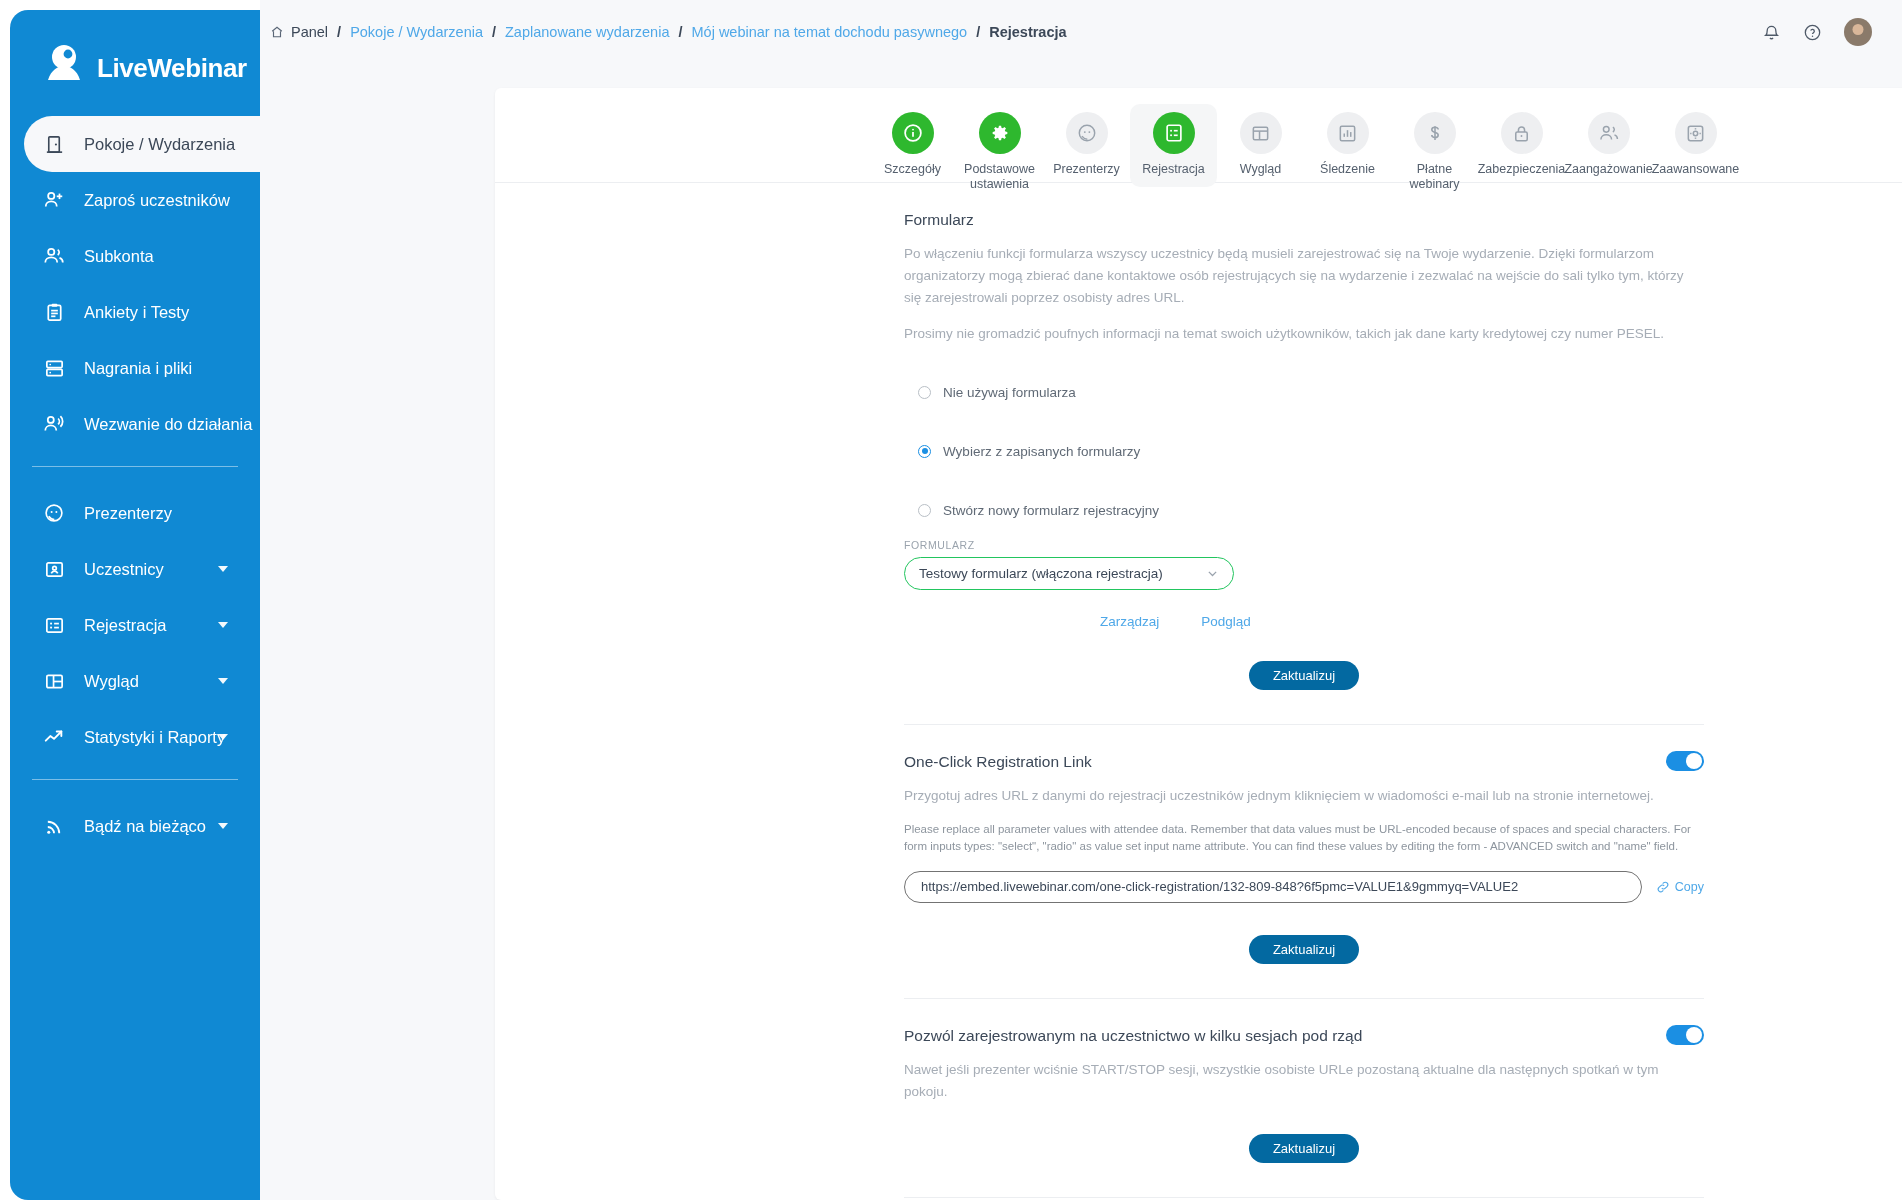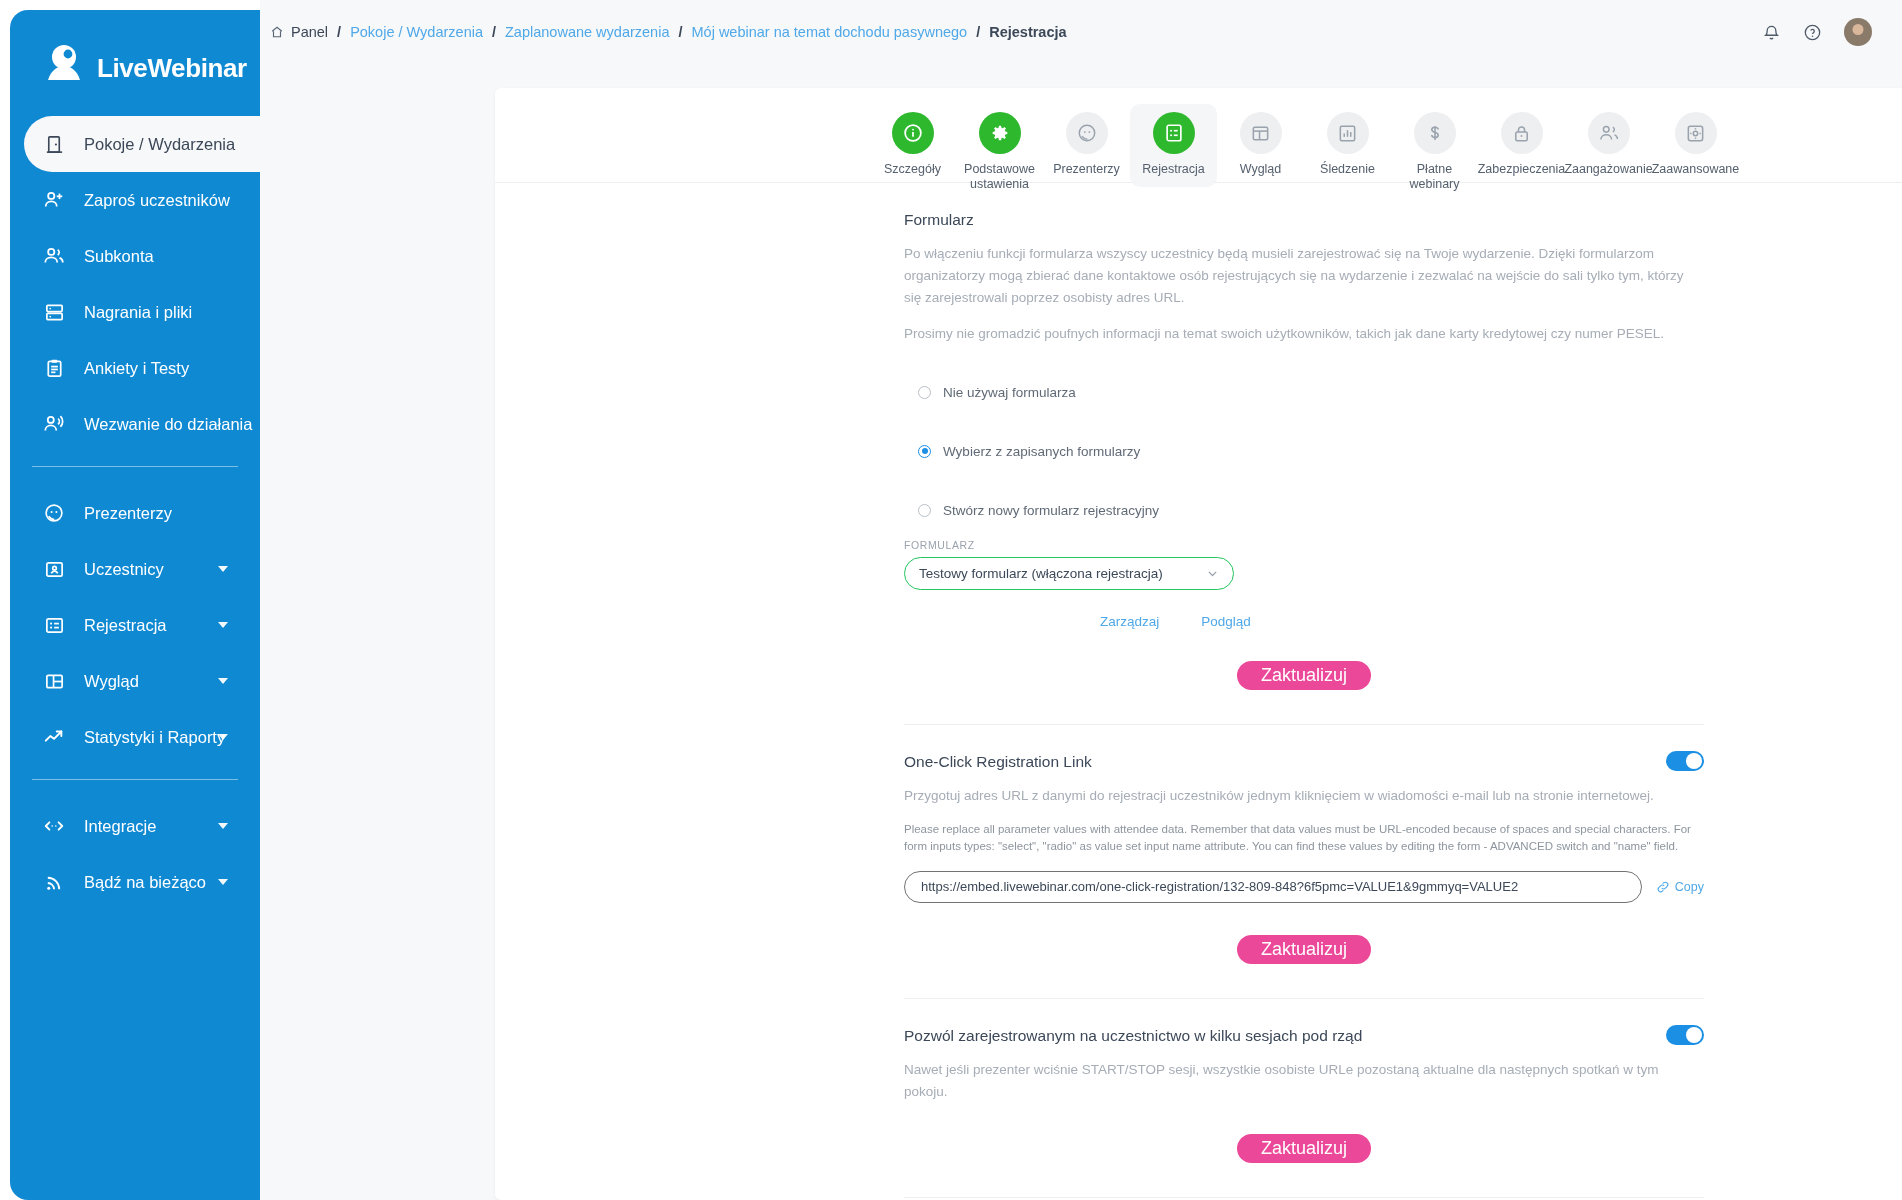--- a/index.html
+++ b/index.html
@@ -127,22 +127,22 @@
     display: flex; align-items: center; padding: 0 14px;
     font-size: 13.5px; color: #3c4858; background: #fff; cursor: pointer;
   }
   .select .chev { margin-left: auto; color: #9aa3ad; font-size: 12px; }
 
   .link-row { display: flex; gap: 42px; justify-content: flex-start; margin: 24px 0 0 196px; }
   .blue-link { color: #4fa8e8; font-size: 13.5px; cursor: pointer; }
 
   .btn-wrap { display: flex; justify-content: center; margin: 32px 0 0 0; }
   .btn-green {
-    background: #ec4899; color: #fff; border: none; border-radius: 18px;
-    height: 29px; padding: 0 24px; font-size: 18px; cursor: pointer;
+    background: #0369a1; color: #fff; border: none; border-radius: 18px;
+    height: 29px; padding: 0 24px; font-size: 13px; cursor: pointer;
     font-family: "Liberation Sans", sans-serif;
   }
 
   .divider { height: 1px; background: #eceef1; margin-top: 34px; }
 
   .sec-head-row { display: flex; align-items: flex-start; }
   .sec-head-row .sec-title { flex: 1; }
 
   .toggle {
     width: 38px; height: 20px; border-radius: 10px; background: #1b8fe3;
@@ -215,40 +215,40 @@
                 <path d="M16 5.2a3.2 3.2 0 010 5.6"></path>
                 <path d="M18 14c2.2.7 3.6 2.5 3.6 5"></path>
             </svg>
           </span>
           <span>Subkonta</span>
         </div>
 
         <div class="nav-item">
           <span class="nav-ico">
             <svg width="21" height="21" viewBox="0 0 22 22" fill="none" stroke="#fff" stroke-width="1.8">
-              <rect x="3" y="3.5" width="16" height="6.5" rx="1"></rect>
-                <rect x="3" y="12" width="16" height="6.5" rx="1"></rect>
-              <circle cx="6.5" cy="6.8" r=".9" fill="#fff" stroke="none"></circle>
-                <circle cx="6.5" cy="15.3" r=".9" fill="#fff" stroke="none"></circle>
-            </svg>
-          </span>
-          <span>Nagrania i pliki</span>
-        </div>
-
-        <div class="nav-item">
-          <span class="nav-ico">
-            <svg width="21" height="21" viewBox="0 0 22 22" fill="none" stroke="#fff" stroke-width="1.8">
               <rect x="4.5" y="3.5" width="13" height="15.5" rx="1.5"></rect>
                 <rect x="8" y="1.8" width="6" height="3.2" rx="1" fill="#fff" stroke="none"></rect>
               <line x1="7.5" y1="9" x2="14.5" y2="9"></line>
                 <line x1="7.5" y1="12" x2="14.5" y2="12"></line>
                 <line x1="7.5" y1="15" x2="12" y2="15"></line>
             </svg>
           </span>
           <span>Ankiety i Testy</span>
+        </div>
+
+        <div class="nav-item">
+          <span class="nav-ico">
+            <svg width="21" height="21" viewBox="0 0 22 22" fill="none" stroke="#fff" stroke-width="1.8">
+              <rect x="3" y="3.5" width="16" height="6.5" rx="1"></rect>
+                <rect x="3" y="12" width="16" height="6.5" rx="1"></rect>
+              <circle cx="6.5" cy="6.8" r=".9" fill="#fff" stroke="none"></circle>
+                <circle cx="6.5" cy="15.3" r=".9" fill="#fff" stroke="none"></circle>
+            </svg>
+          </span>
+          <span>Nagrania i pliki</span>
         </div>
 
         <div class="nav-item">
           <span class="nav-ico">
             <svg width="22" height="22" viewBox="0 0 24 24" fill="none" stroke="#fff" stroke-width="1.9">
               <circle cx="8.5" cy="7.5" r="3.3"></circle>
                 <path d="M2.5 19c0-3.3 2.7-5.4 6-5.4s6 2.1 6 5.4"></path>
               <path d="M16.5 6a4.6 4.6 0 010 6.5"></path>
                 <path d="M19 3.5a8 8 0 010 11.5"></path>
             </svg>
@@ -318,32 +318,20 @@
             </svg>
           </span>
           <span>Statystyki i Raporty</span>
           <span class="nav-caret"></span>
         </div>
       </div>
 
       <div class="nav-sep"></div>
 
       <div class="nav-group">
-        <div class="nav-item">
-          <span class="nav-ico">
-            <svg width="22" height="22" viewBox="0 0 24 24" fill="none" stroke="#fff" stroke-width="2" stroke-linecap="round" stroke-linejoin="round">
-              <polyline points="7,8 3,12 7,16"></polyline>
-                <polyline points="17,8 21,12 17,16"></polyline>
-              <circle cx="10" cy="12" r=".9" fill="#fff" stroke="none"></circle>
-                <circle cx="14" cy="12" r=".9" fill="#fff" stroke="none"></circle>
-            </svg>
-          </span>
-          <span>Integracje</span>
-          <span class="nav-caret"></span>
-        </div>
 
         <div class="nav-item">
           <span class="nav-ico">
             <svg width="21" height="21" viewBox="0 0 22 22" fill="none" stroke="#fff" stroke-width="1.9">
               <circle cx="5" cy="17" r="1.6" fill="#fff" stroke="none"></circle>
               <path d="M4 11.5a6.5 6.5 0 016.5 6.5"></path>
                 <path d="M4 6a12 12 0 0112 12"></path>
             </svg>
           </span>
           <span>Bądź na bieżąco</span>

